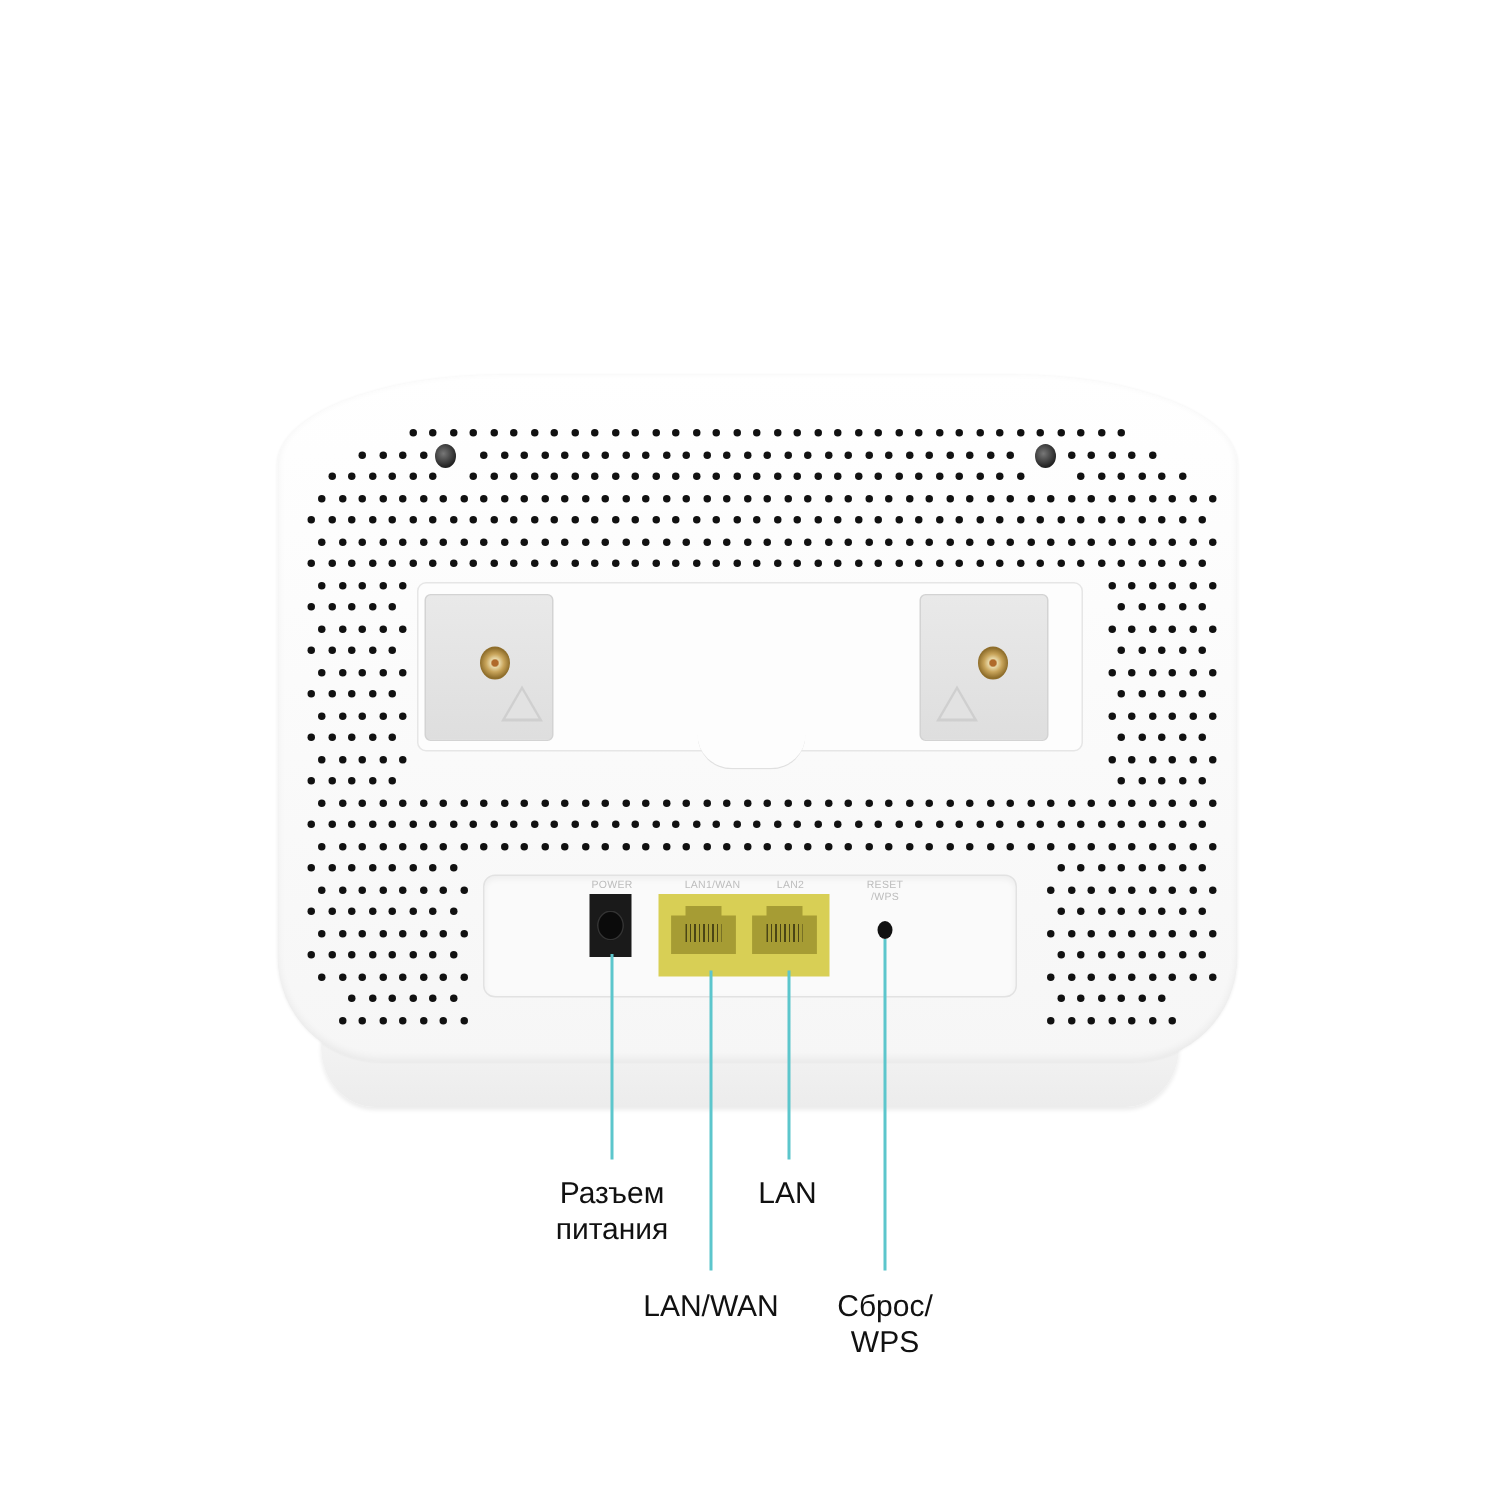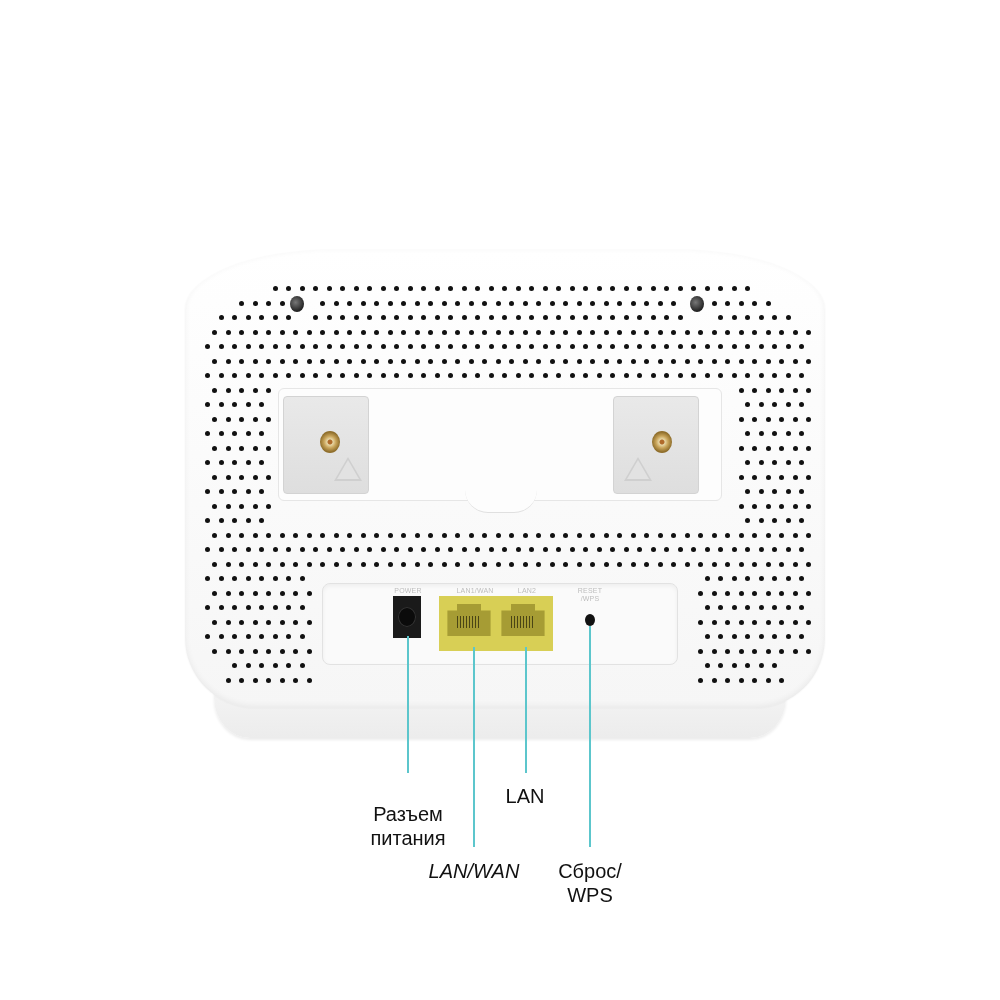--- a/index.html
+++ b/index.html
@@ -724,26 +724,26 @@
       <div class="pins"></div>
     </div>
 </div>
 <div class="reset"></div>
 
 <div class="leader" style="left:407px;top:636px;height:137px;"></div>
 <div class="leader" style="left:473px;top:647px;height:200px;"></div>
 <div class="leader" style="left:525px;top:647px;height:126px;"></div>
 <div class="leader" style="left:589px;top:626px;height:221px;"></div>
 
-<div class="label" style="left:362px;top:784px;width:92px;margin-top:18px;">
+<div class="label" style="left:362px;top:784px;width:92px;">
   <div>Разъем</div>
   <div>питания</div>
 </div>
 <div class="label" style="left:495px;top:784px;width:60px;">
   <div>LAN</div>
 </div>
-<div class="label" style="left:418px;top:859px;width:112px;font-style:italic;">
+<div class="label" style="left:418px;top:859px;width:112px;">
   <div>LAN/WAN</div>
 </div>
 <div class="label" style="left:545px;top:859px;width:90px;">
   <div>Сброс/</div>
   <div>WPS</div>
 </div>
 
 </body></html>

